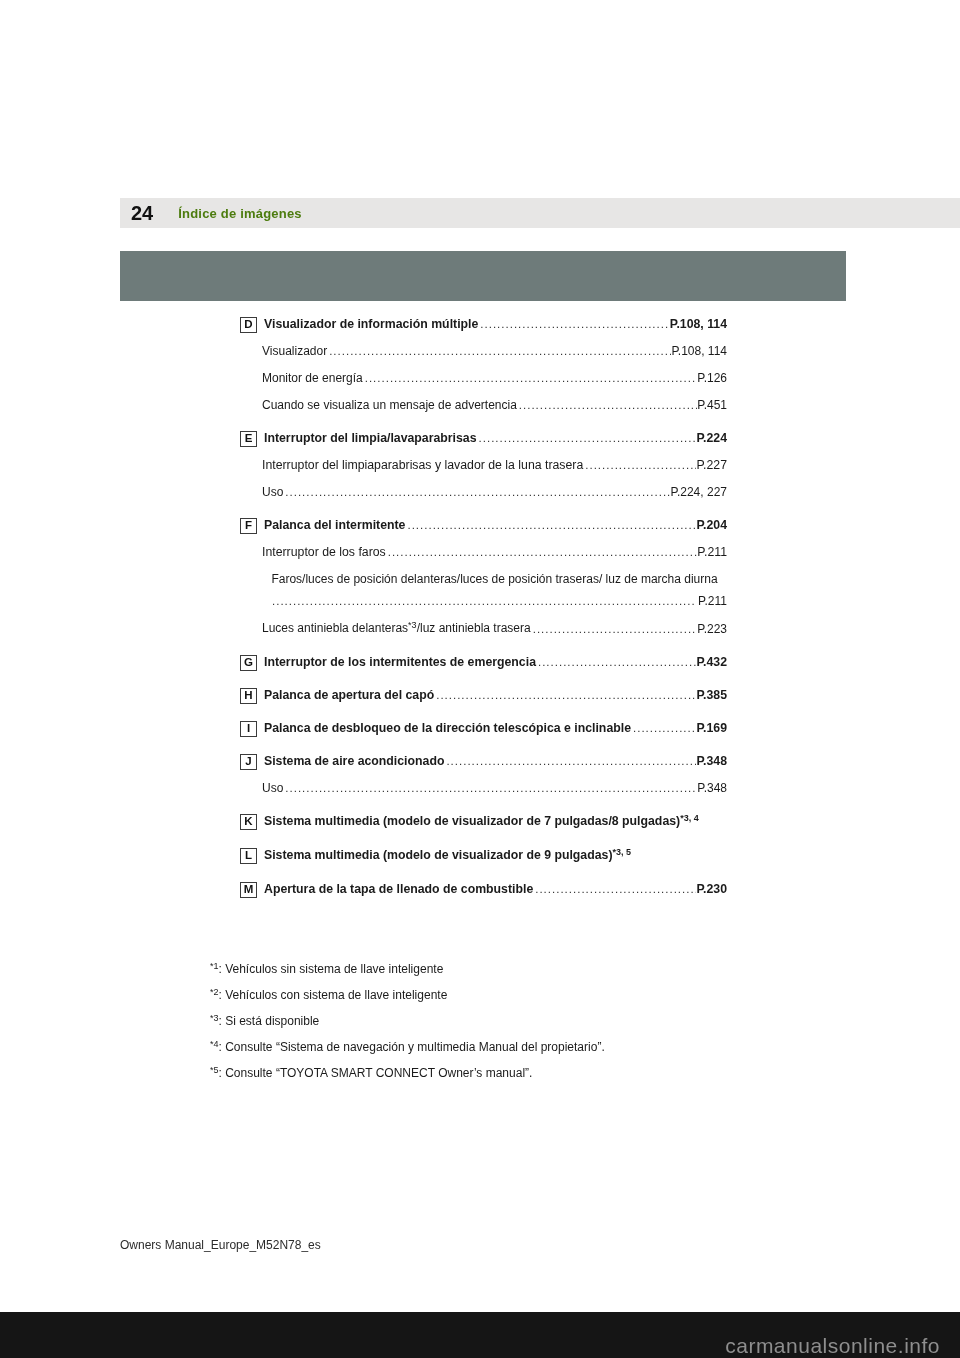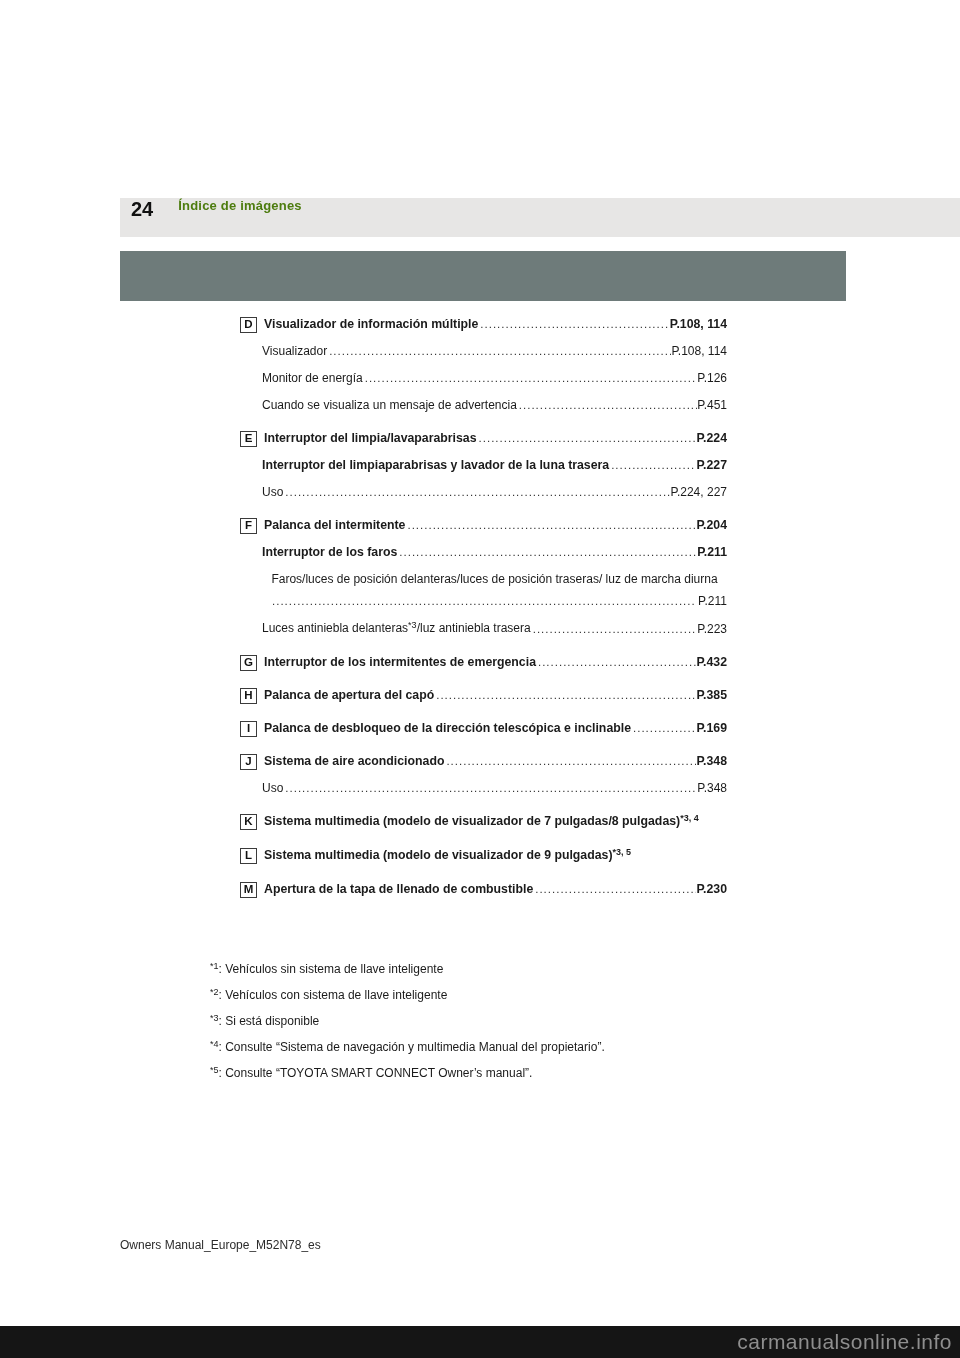--- a/index.html
+++ b/index.html
@@ -3,22 +3,22 @@
 <meta charset="utf-8">
 <style>
   * { margin:0; padding:0; box-sizing:border-box; }
   html, body { background:#ffffff; }
   body { width:960px; height:1358px; position:relative; overflow:hidden;
          font-family:"Liberation Sans","DejaVu Sans",sans-serif; color:#1b1b1b; }
 
   .page { position:absolute; inset:0; background:#ffffff; }
 
   
-  .header-bar { position:absolute; left:120px; top:198px; right:0; height:39px;
-                background:#e7e6e5; display:flex; align-items:flex-start; }
+  .header-bar { position:absolute; left:120px; top:198px; right:0; height:30px;
+                background:#e7e6e5; display:flex; align-items:center; }
   .page-num { font-size:20px; font-weight:bold; margin-left:11px; color:#111; }
   .header-title { font-size:13px; font-weight:bold; margin-left:25px; color:#4d7c0f; letter-spacing:.2px; }
 
   
   .image-strip { position:absolute; left:120px; top:251px; width:726px; height:50px;
                  background:#6e7b7a; }
 
   
   .content { position:absolute; left:240px; top:316px; width:487px;
              font-size:12px; line-height:17px; }
@@ -31,41 +31,41 @@
             line-height:1; color:#111; background:#fff; }
   .entry-line { flex:1; display:flex; align-items:baseline; min-width:0; }
   .text { white-space:nowrap; }
   .leader { flex:1 1 auto; overflow:hidden; white-space:nowrap; min-width:8px; padding:0 2px; }
   .leader::after { content:"........................................................................................................................................";
                    letter-spacing:1px; font-weight:normal; color:#2e2e2e; font-size:11.5px; }
   .page-ref { white-space:nowrap; }
 
   .sub-row { display:flex; align-items:center; margin-top:10px; margin-left:22px;
              font-weight:normal; font-size:12px; }
-  .sub-row.bold { font-weight:bold; font-size:12.3px; }
+  .sub-row.bold { font-weight:normal; font-size:12.3px; }
 
   .wrap-block { margin-top:10px; margin-left:22px; font-weight:normal; font-size:12px;text-align:center; }
   .wrap-text { white-space:nowrap; }
   .wrap-line2 { display:flex; align-items:baseline; margin-top:5px; margin-left:8px; }
   .wrap-line2 .page-ref { margin-left:4px; }
 
   .sup { font-size:9px; position:relative; top:-4px; white-space:nowrap; }
 
   
   .footnotes { position:absolute; left:210px; top:960px; font-size:12px; line-height:18px; }
   .footnote { margin-bottom:7px; }
   .fn-marker { font-size:9px; position:relative; top:-4px; }
 
   
   .doc-footer { position:absolute; left:120px; top:1238px; font-size:12px; color:#2c2c2c; }
 
   
-  .watermark-bar { position:absolute; left:0; bottom:0; width:100%; height:32px;
-                   background:#151515; display:flex; align-items:center;
-                   justify-content:flex-end; padding-right:8px; }
+  .watermark-bar { position:absolute; left:0; bottom:0; width:100%; height:46px;
+                   background:#151515; display:flex; align-items:flex-end;
+                   justify-content:flex-end; padding-right:20px; }
   .watermark-text { font-size:21px; color:#8e8e8e; letter-spacing:.5px; }
 </style>
 </head>
 <body>
 
 <div class="page">
 
   <div class="header-bar" style="background: rgb(231, 230, 229);">
     <span class="page-num">24</span>
     <span class="header-title">Índice de imágenes</span>

